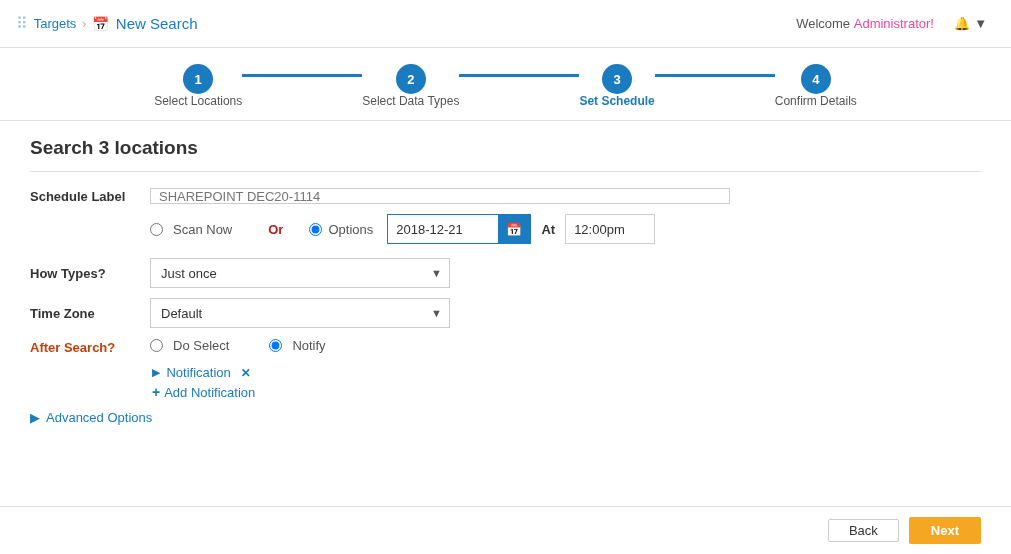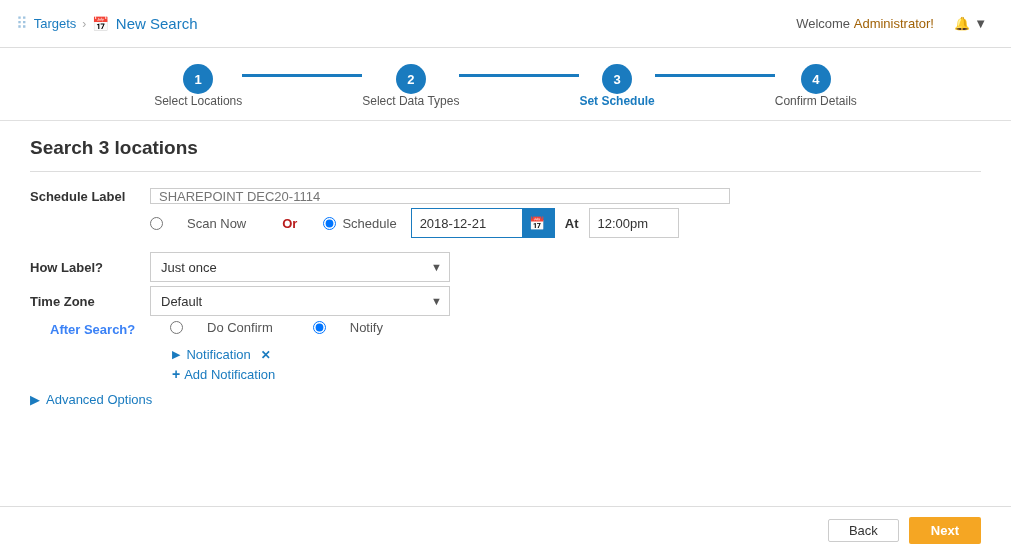--- a/index.html
+++ b/index.html
@@ -28,21 +28,21 @@
     }
     .header-left .chevron { color: #aaa; font-size: 12px; }
     .header-left .calendar-icon { color: #1a7bbf; font-size: 14px; }
     .header-left .page-title { color: #1a7bbf; font-size: 15px; font-weight: normal; }
     .header-right {
       display: flex;
       align-items: center;
       gap: 12px;
     }
     .welcome-text { color: #555; }
-    .welcome-admin { color: #a16207; }
+    .welcome-admin { color: #ec4899; }
     .bell-btn {
       background: none;
       border: none;
       cursor: pointer;
       font-size: 16px;
       color: #555;
       display: flex;
       align-items: center;
       gap: 4px;
       padding: 4px 8px;
@@ -115,21 +115,21 @@
     }
     .form-divider {
       border: none;
       border-top: 1px solid #ddd;
       margin-bottom: 16px;
     }
 
     .form-row {
       display: flex;
       align-items: center;
-      margin-bottom: 4px;
+      margin-bottom: 10px;
     }
     .form-label {
       font-weight: bold;
       color: #333;
       min-width: 120px;
       font-size: 13px;
     }
     .schedule-label-input {
       width: 580px;
       height: 16px;
@@ -143,21 +143,21 @@
     
     .scan-row {
       display: flex;
       align-items: center;
       margin-bottom: 14px;
       gap: 0;
     }
     .radio-label {
       display: flex;
       align-items: center;
-      gap: 24px;
+      gap: 10px;
       color: #555;
       cursor: pointer;
       margin-right: 10px;
     }
     .radio-label input[type="radio"] { cursor: pointer; }
     .or-text {
       font-weight: bold;
       color: #b91c1c;
       margin: 0 26px;
     }
@@ -239,24 +239,23 @@
     }
 
     
     .after-search-row {
       display: flex;
       align-items: flex-start;
       margin-bottom: 10px;
     }
     .after-search-label {
       font-weight: bold;
-      color: #3b82f6;
+      color: #c2410c;
       min-width: 120px;
       padding-top: 2px;
-      margin-left: 20px;
     }
     .after-search-options {
       display: flex;
       flex-direction: column;
       gap: 8px;
     }
     .after-search-radios {
       display: flex;
       align-items: center;
       gap: 30px;
@@ -386,34 +385,34 @@
 
     <div class="scan-row">
       <div style="min-width:120px;"></div>
       <label class="radio-label">
         <input type="radio" name="scan_type" style="">
         <span>Scan Now</span>
       </label>
       <span class="or-text">Or</span>
       <label class="schedule-radio-label">
         <input type="radio" name="scan_type" checked="" style="">
-        <span>Schedule</span>
+        <span>Options</span>
       </label>
       <div class="date-input-wrap">
         <input class="date-input" type="text" value="2018-12-21" style="">
         <button class="calendar-btn">
           <span>📅</span>
         </button>
       </div>
       <span class="at-text">At</span>
       <input class="time-input" type="text" value="12:00pm" style="">
     </div>
 
     <div class="form-row">
-      <div class="form-label">How Label?</div>
+      <div class="form-label">How Types?</div>
       <div class="select-wrap">
         <select class="form-select">
           <option>Just once</option>
           <option>Daily</option>
           <option>Weekly</option>
           <option>Monthly</option>
         </select>
         <span class="select-arrow">▼</span>
       </div>
     </div>
@@ -430,21 +429,21 @@
         <span class="select-arrow">▼</span>
       </div>
     </div>
 
     <div class="after-search-row">
       <div class="after-search-label">After Search?</div>
       <div class="after-search-options">
         <div class="after-search-radios">
           <label class="radio-label">
             <input type="radio" name="after_search" style="">
-            <span>Do Confirm</span>
+            <span>Do Select</span>
           </label>
           <label class="radio-label">
             <input type="radio" name="after_search" checked="" style="">
             <span>Notify</span>
           </label>
         </div>
         <div class="notify-section">
           <div class="notify-item">
             <span class="notify-arrow">▶</span>
             <a class="notify-name">Notification</a>

